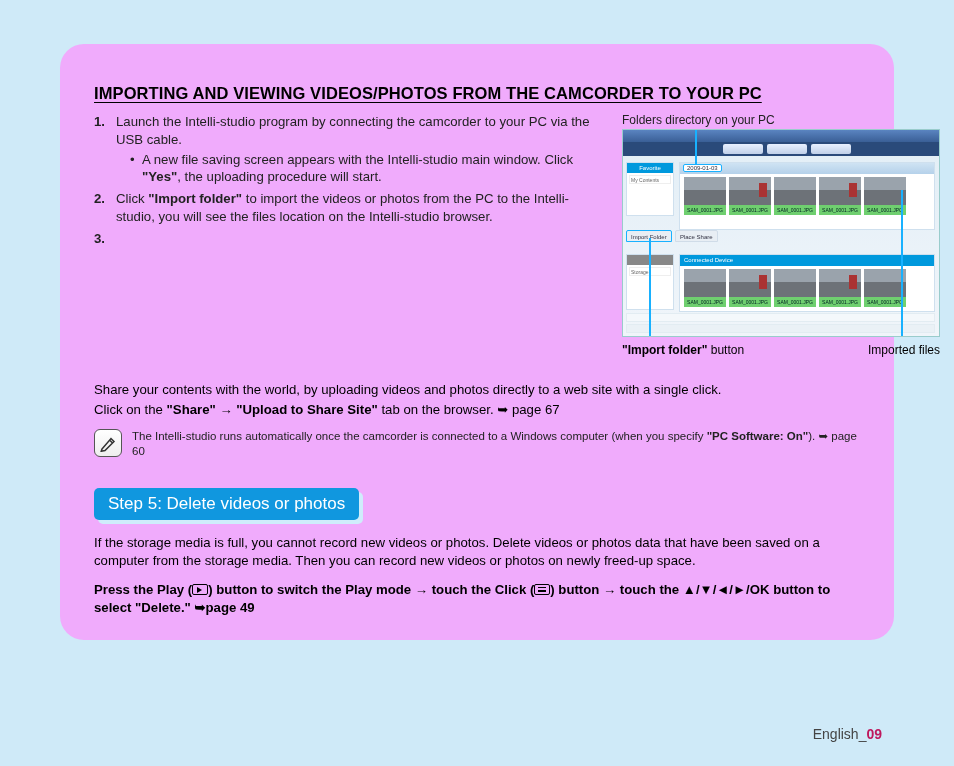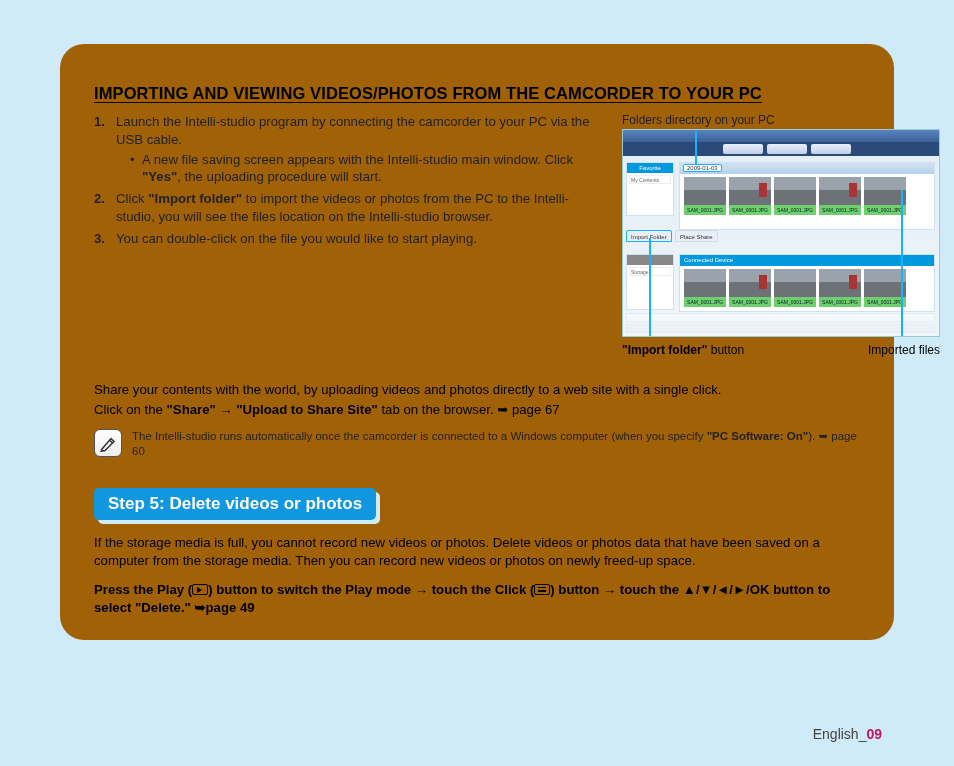--- a/index.html
+++ b/index.html
@@ -10,21 +10,21 @@
     font-family: Arial, Helvetica, sans-serif;
     position: relative;
     overflow: hidden;
   }
   .page {
     position: absolute;
     top: 44px;
     left: 60px;
     width: 834px;
     height: 596px;
-    background: #a16207;
+    background: #f0abfc;
     border-radius: 24px;
     padding: 40px 34px 30px 34px;
   }
   .section-title {
     font-size: 16.5px;
     font-weight: bold;
     text-decoration: underline;
     text-underline-offset: 3px;
     margin-bottom: 10px;
     letter-spacing: 0.1px;
@@ -104,21 +104,21 @@
     flex-shrink:0;
   }
   .note-icon svg { width:18px; height:18px; }
   .note-text { font-size:11.5px; line-height:1.35; color:#222;}
 
   .step5 {
     display:inline-block;
     margin-top: 28px;
     background: #1097df;
     color:#fff;
-    font-weight:bold;
+    font-weight:normal;
     font-size:17px;
     padding: 6px 14px;
     border-radius: 5px;
     box-shadow: 4px 4px 0 #cfecfb;
   }
   .step5-wrap { margin-bottom: 14px; }
   .para2 { font-size:13.2px; line-height:1.4; margin-bottom:10px;}
   .bold-block { font-size:13.2px; font-weight:bold; line-height:1.4;}
   .icon-chip {
     display:inline-flex; align-items:center; justify-content:center;
@@ -151,21 +151,20 @@
               <span>A new file saving screen appears with the Intelli-studio main window. Click </span><span class="bold">"Yes"</span><span>, the uploading procedure will start.</span>
             </li>
           </ul>
         </li>
         <li>
           <span class="num">2.</span>
           <span>Click </span><span class="bold">"Import folder"</span><span> to import the videos or photos from the PC to the Intelli-studio, you will see the files location on the Intelli-studio browser.</span>
         </li>
         <li>
           <span class="num">3.</span>
-          <span>You can double-click on the file you would like to start playing.</span>
         </li>
       </ol>
     </div>
 
     <div class="col-figure">
       <div class="caption-top">Folders directory on your PC</div>
       <div class="figure-box">
         <div class="titlebar"></div>
         <div class="menubar"></div>
         <div class="menu-chip" style="left:100px"></div>

